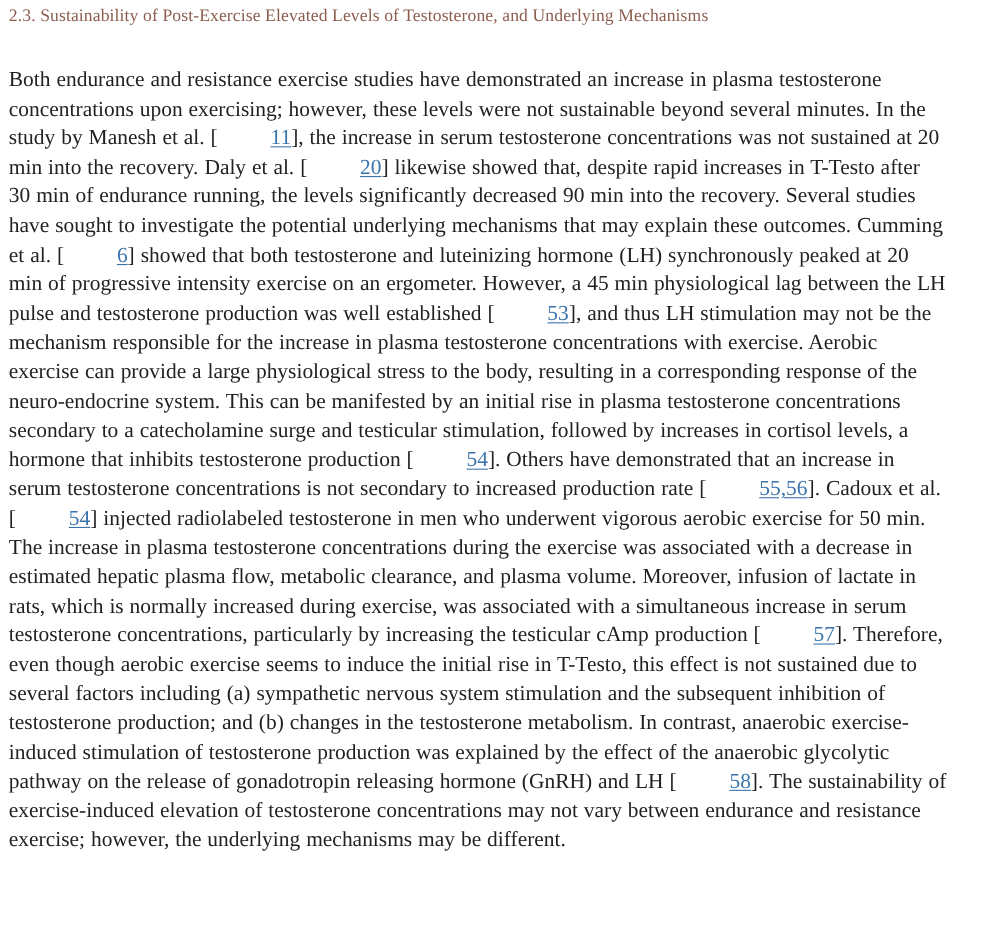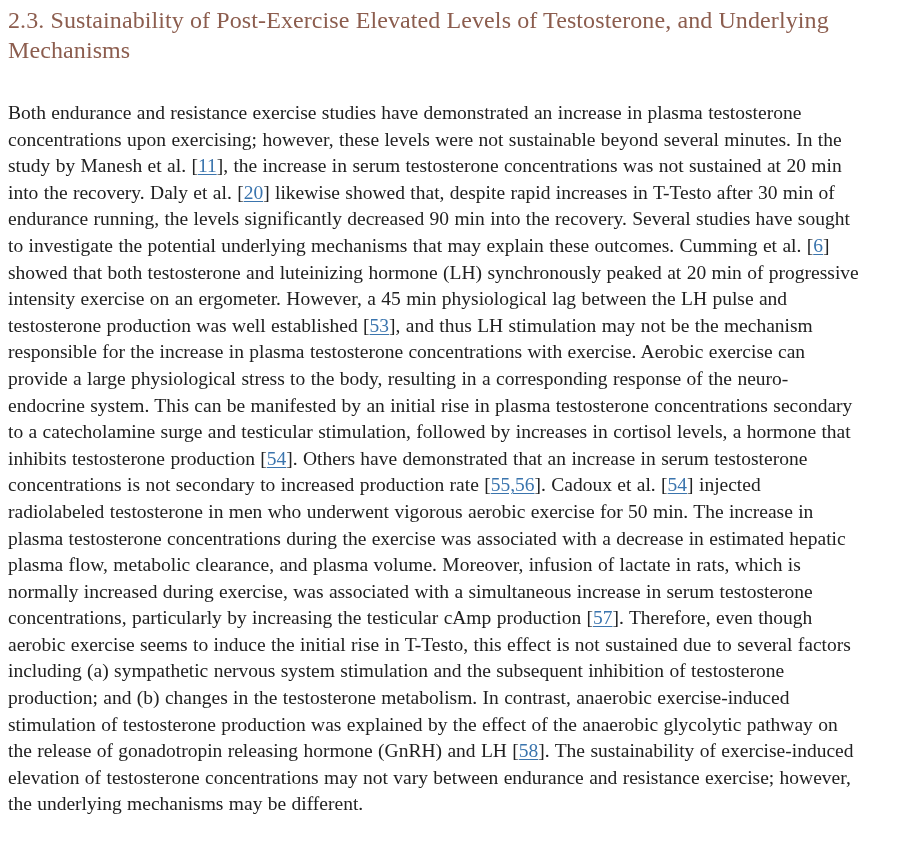--- a/index.html
+++ b/index.html
@@ -16,21 +16,21 @@
   body {
     width: 905px;
     height: 851px;
     overflow: hidden;
     font-family: "Liberation Serif", "DejaVu Serif", serif;
     -webkit-font-smoothing: antialiased;
   }
   .section-heading {
     margin: 0;
     padding: 5px 40px 0 8px;
-    font-size: 24px;
+    font-size: 16px;
     font-weight: normal;
     font-style: normal;
     line-height: 1.25;
     color: var(--heading-color);
     letter-spacing: 0.1px;
   }
   .article-paragraph {
     margin: 0;
     padding: 35px 44px 0 8px;
     font-size: 19.5px;
@@ -38,20 +38,21 @@
     color: var(--text-color);
     text-align: left;
     word-spacing: 0.5px;
   }
   .article-paragraph a.ref {
     color: var(--link-color);
     text-decoration: underline;
     text-decoration-color: var(--link-color);
     text-underline-offset: 2px;
     cursor: pointer;
+    margin-left: 48px;
   }
 </style>
 </head>
 <body>
 
 <main>
   <h2 class="section-heading">2.3. Sustainability of Post-Exercise Elevated Levels of Testosterone, and Underlying Mechanisms</h2>
 
   <p class="article-paragraph"><span>Both endurance and resistance exercise studies have demonstrated an increase in plasma testosterone concentrations upon exercising; however, these levels were not sustainable beyond several minutes. In the study by Manesh et al. [</span><a href="#" class="ref">11</a><span>], the increase in serum testosterone concentrations was not sustained at 20 min into the recovery. Daly et al. [</span><a href="#" class="ref">20</a><span>] likewise showed that, despite rapid increases in T-Testo after 30 min of endurance running, the levels significantly decreased 90 min into the recovery. Several studies have sought to investigate the potential underlying mechanisms that may explain these outcomes. Cumming et al. [</span><a href="#" class="ref">6</a><span>] showed that both testosterone and luteinizing hormone (LH) synchronously peaked at 20 min of progressive intensity exercise on an ergometer. However, a 45 min physiological lag between the LH pulse and testosterone production was well established [</span><a href="#" class="ref">53</a><span>], and thus LH stimulation may not be the mechanism responsible for the increase in plasma testosterone concentrations with exercise. Aerobic exercise can provide a large physiological stress to the body, resulting in a corresponding response of the neuro-endocrine system. This can be manifested by an initial rise in plasma testosterone concentrations secondary to a catecholamine surge and testicular stimulation, followed by increases in cortisol levels, a hormone that inhibits testosterone production [</span><a href="#" class="ref">54</a><span>]. Others have demonstrated that an increase in serum testosterone concentrations is not secondary to increased production rate [</span><a href="#" class="ref">55,56</a><span>]. Cadoux et al. [</span><a href="#" class="ref">54</a><span>] injected radiolabeled testosterone in men who underwent vigorous aerobic exercise for 50 min. The increase in plasma testosterone concentrations during the exercise was associated with a decrease in estimated hepatic plasma flow, metabolic clearance, and plasma volume. Moreover, infusion of lactate in rats, which is normally increased during exercise, was associated with a simultaneous increase in serum testosterone concentrations, particularly by increasing the testicular cAmp production [</span><a href="#" class="ref">57</a><span>]. Therefore, even though aerobic exercise seems to induce the initial rise in T-Testo, this effect is not sustained due to several factors including (a) sympathetic nervous system stimulation and the subsequent inhibition of testosterone production; and (b) changes in the testosterone metabolism. In contrast, anaerobic exercise-induced stimulation of testosterone production was explained by the effect of the anaerobic glycolytic pathway on the release of gonadotropin releasing hormone (GnRH) and LH [</span><a href="#" class="ref">58</a><span>]. The sustainability of exercise-induced elevation of testosterone concentrations may not vary between endurance and resistance exercise; however, the underlying mechanisms may be different.</span></p>
 </main>

